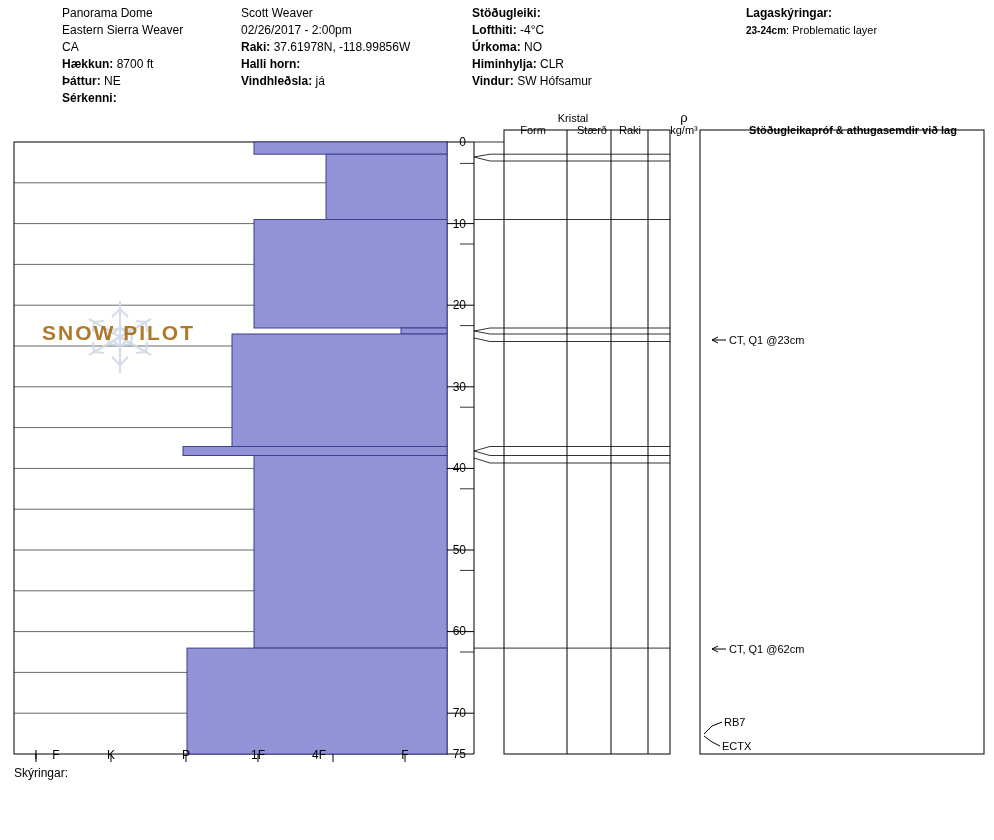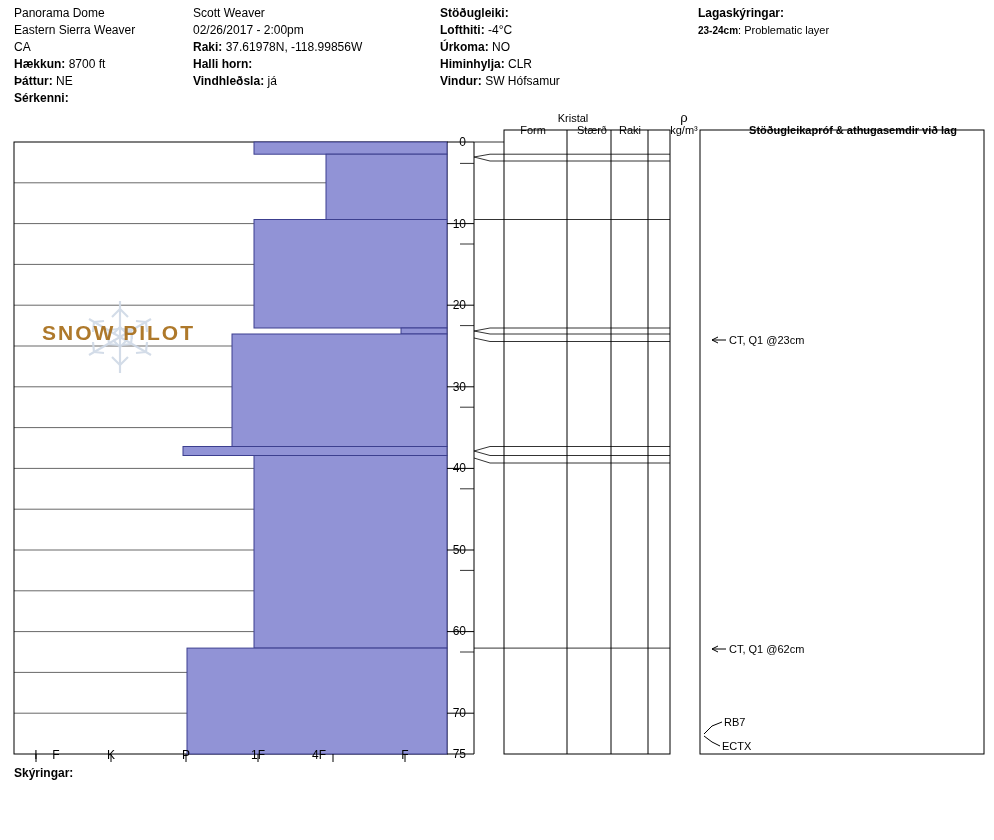--- a/index.html
+++ b/index.html
@@ -19,24 +19,25 @@
   .hdr {
     position: absolute;
     top: 0;
     left: 0;
     width: 994px;
     height: 112px;
   }
   .hdr-col {
     position: absolute;
     top: 5px;
+    margin-left: 48px;
   }
   .hdr-col.c1 { left: 14px; width: 175px; }
   .hdr-col.c2 { left: 193px; width: 245px; }
-  .hdr-col.c3 { left: 440px; width: 255px; }
+  .hdr-col.c3 { left: 424px; width: 255px; }
   .hdr-col.c4 { left: 698px; width: 290px; }
   .hdr-line {
     line-height: 17px;
     white-space: nowrap;
   }
   .hdr-line b { font-weight: bold; }
   .hdr-line .val { font-weight: normal; }
   .small-b {
     font-size: 10px;
     font-weight: bold;
@@ -66,21 +67,21 @@
   .hardness-lab {
     position: absolute;
     font-size: 12px;
     text-align: center;
     width: 40px;
   }
   .skyringar {
     position: absolute;
     left: 14px;
     top: 766px;
-    font-weight: bold;
+    font-weight: normal;
     font-size: 12px;
   }
 
   .col-head {
     position: absolute;
     font-size: 11px;
     text-align: center;
     white-space: nowrap;
   }
 

